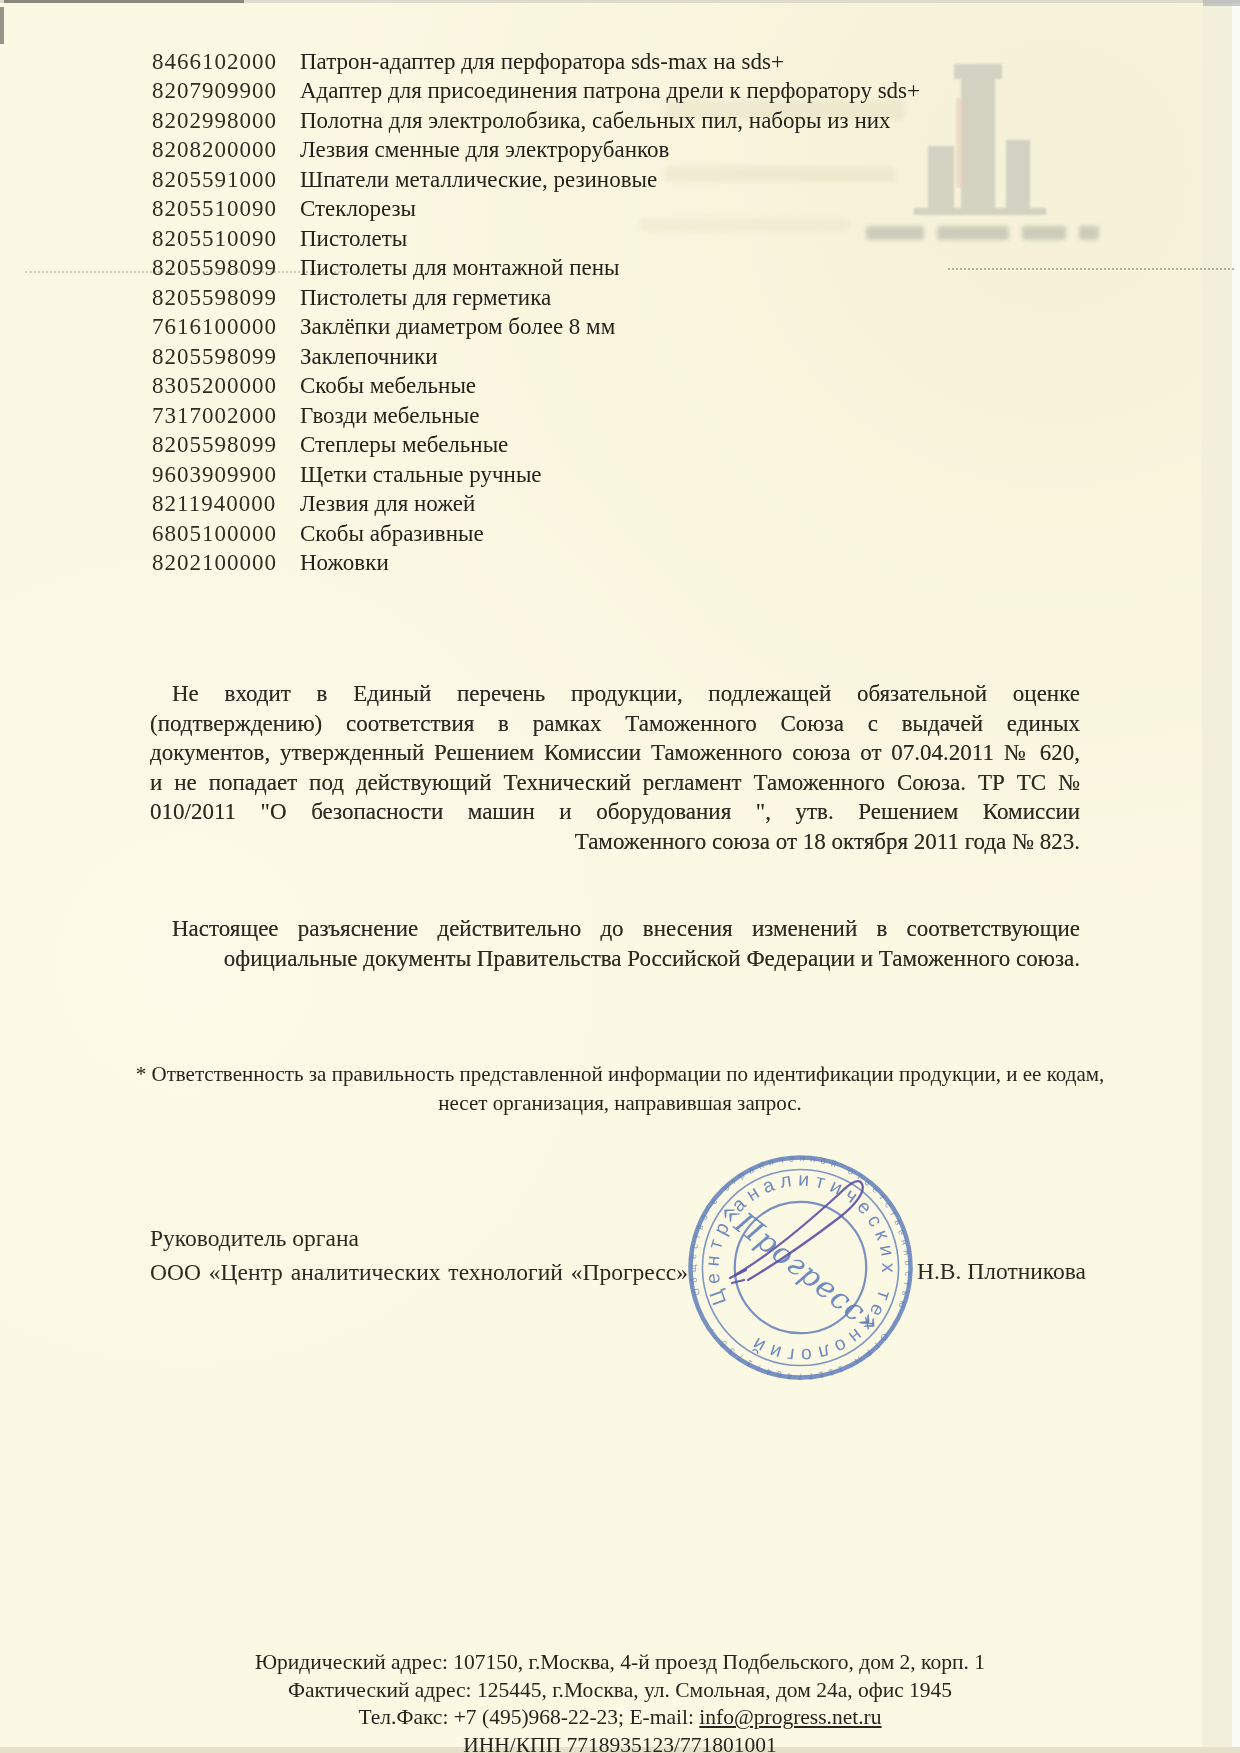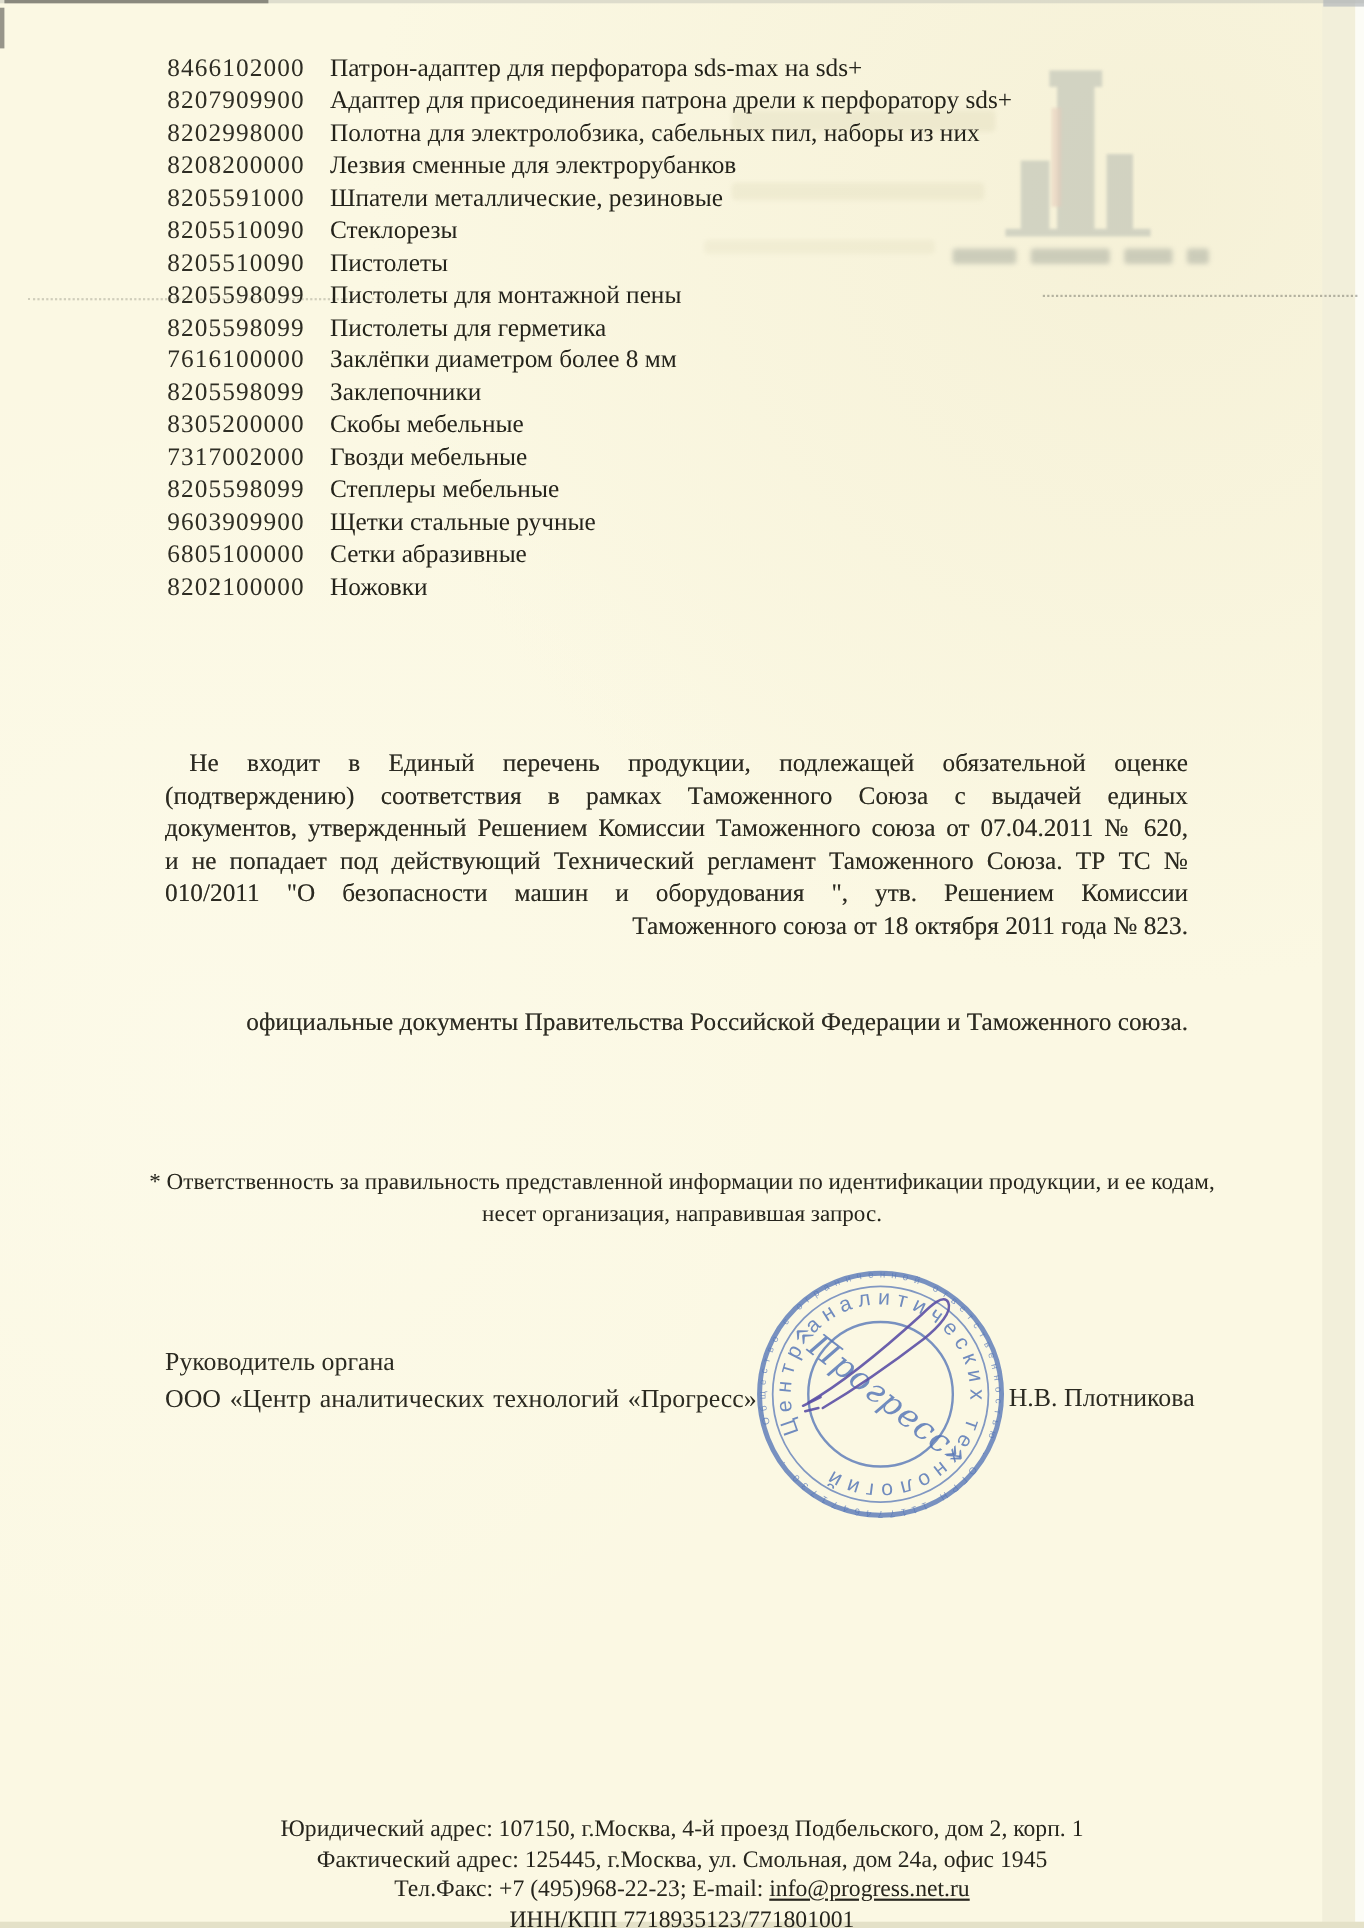--- a/index.html
+++ b/index.html
@@ -178,24 +178,28 @@
       <div class="row">
         <span class="code">8205598099</span>
         <span class="desc">Степлеры мебельные</span>
       </div>
 
       <div class="row">
         <span class="code">9603909900</span>
         <span class="desc">Щетки стальные ручные</span>
       </div>
 
+      <div class="row">
+        <span class="code">8211940000</span>
+        <span class="desc">Лезвия для ножей</span>
+      </div>
 
       <div class="row">
         <span class="code">6805100000</span>
-        <span class="desc">Сетки абразивные</span>
+        <span class="desc">Скобы абразивные</span>
       </div>
 
       <div class="row">
         <span class="code">8202100000</span>
         <span class="desc">Ножовки</span>
       </div>
     </div>
 
   <div class="abs para p1">
 
@@ -207,20 +211,21 @@
 
       <div>и не попадает под действующий Технический регламент Таможенного Союза. ТР ТС №</div>
 
       <div>010/2011 "О безопасности машин и оборудования ", утв. Решением Комиссии</div>
 
       <div>Таможенного союза от  18 октября 2011 года № 823.</div>
     </div>
 
   <div class="abs para p2">
 
+      <div>Настоящее разъяснение действительно до внесения изменений в соответствующие</div>
 
       <div>официальные документы Правительства Российской Федерации и Таможенного союза.</div>
     </div>
 
   <div class="abs footnote">
 
       <div>* Ответственность за правильность представленной информации по идентификации продукции, и ее кодам,</div>
 
       <div>несет организация, направившая запрос.</div>
     </div>

